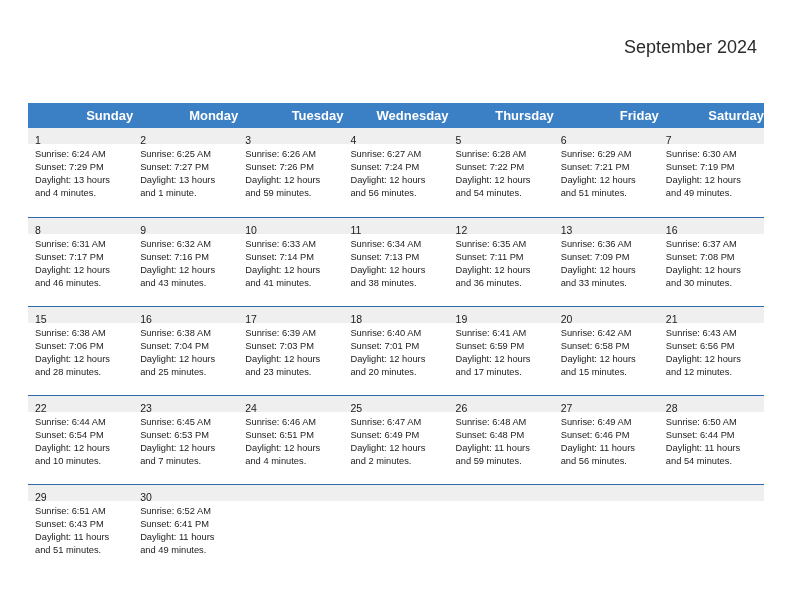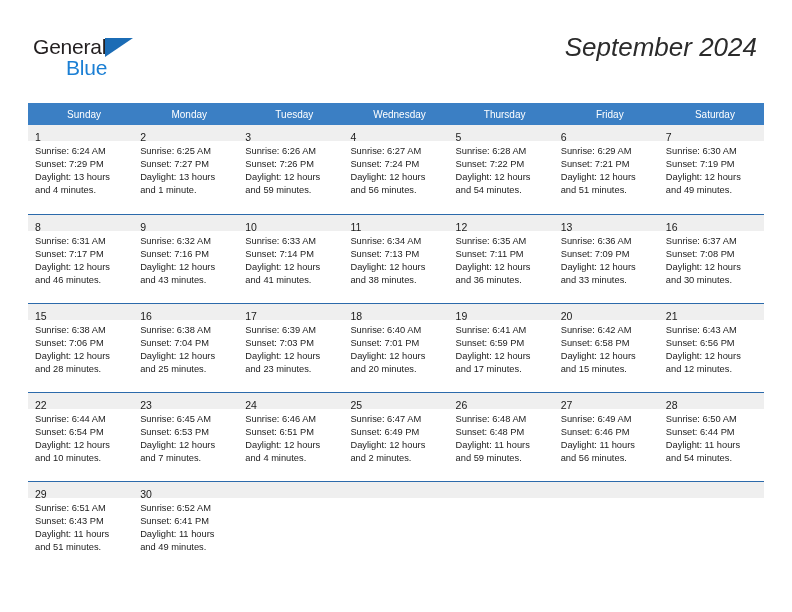--- a/index.html
+++ b/index.html
@@ -62,49 +62,48 @@
     margin-left: 33px;
     margin-top: -1px;
   }
   .title-block {
     position: absolute;
     right: 35px;
     top: 32px;
     text-align: right;
   }
   .cal-title {
-    font-size: 26px;
+    font-size: 18px;
     line-height: 30px;
     color: #2b2b2b;
     font-weight: normal;
     margin: 0;
-    font-style: italic;
   }
   .cal-subtitle {
     font-size: 14px;
     line-height: 18px;
     color: #2b2b2b;
     margin: 8px 0 0 0;
   }
 
   
   .calendar {
     position: absolute;
     left: 28px;
     top: 103px;
     width: 736px;
     border-collapse: collapse;
     table-layout: fixed;
   }
   .calendar th {
     background: #3b7fc4;
     color: #ffffff;
-    font-size: 10px;
-    font-weight: normal;
-    text-align: center;
+    font-size: 13px;
+    font-weight: bold;
+    text-align: right;
     padding: 5px 0 5px 7px;
     height: 12px;
     border: none;
   }
   .calendar td {
     vertical-align: top;
     padding: 0;
     border: none;
     width: 105.14px;
   }
@@ -144,27 +143,20 @@
     background: #efefef;
   }
 </style>
 </head>
 <body>
 
 <div class="page">
 
   <div class="top-header">
 
-    <div class="brand">
-      <div class="brand-line1">
-        <span>General</span>
-        <span class="brand-tri"></span>
-      </div>
-      <div class="brand-line2">Blue</div>
-    </div>
 
     <div class="title-block">
       <h1 class="cal-title">September 2024</h1>
     </div>
 
   </div>
 
   <table class="calendar">
     <thead>
       <tr>

